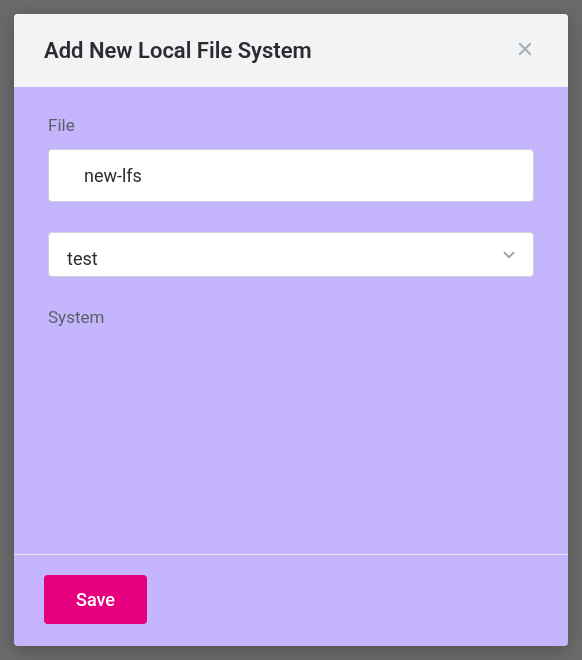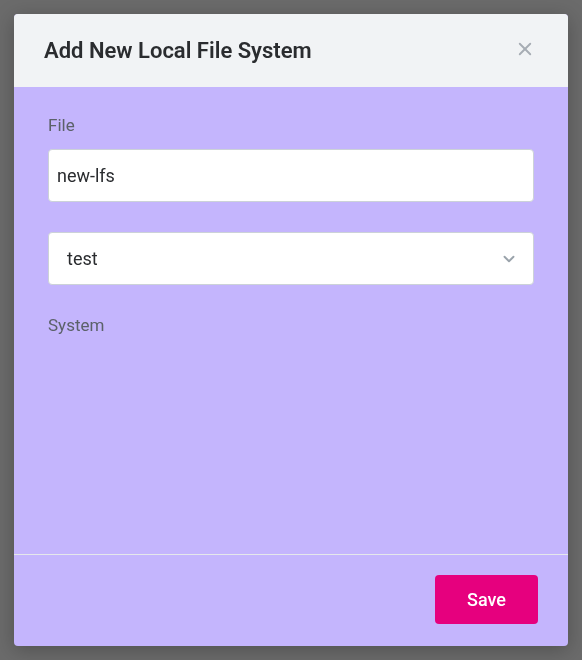--- a/index.html
+++ b/index.html
@@ -64,34 +64,34 @@
     }
     .form-label {
       display: block;
       font-size: 17px;
       color: #5b6169;
       margin-bottom: 14px;
       font-weight: 400;
     }
     .form-input {
       width: 100%;
-      padding: 15px 8px;
+      padding: 15px 35px;
       font-size: 18px;
       color: #2a2c2f;
       border: 1px solid #ccd2d8;
       border-radius: 4px;
       background: #ffffff;
       font-family: inherit;
     }
     .select-wrapper {
       position: relative;
     }
     .form-select {
       width: 100%;
-      padding: 15px 44px 15px 18px;
+      padding: 15px 44px 7px 18px;
       font-size: 18px;
       color: #2a2c2f;
       border: 1px solid #ccd2d8;
       border-radius: 4px;
       background: #ffffff;
       font-family: inherit;
       appearance: none;
       -webkit-appearance: none;
       cursor: pointer;
     }
@@ -105,21 +105,21 @@
     }
     .chevron svg {
       width: 18px;
       height: 18px;
       display: block;
     }
     .modal-footer {
       border-top: 1px solid #e5e8eb;
       padding: 20px 30px 22px 30px;
       display: flex;
-      justify-content: flex-end;
+      justify-content: flex-start;
     }
     .btn-save {
       background: #e6007e;
       color: #ffffff;
       font-size: 18px;
       font-weight: 500;
       border: none;
       border-radius: 4px;
       padding: 14px 32px;
       cursor: pointer;

